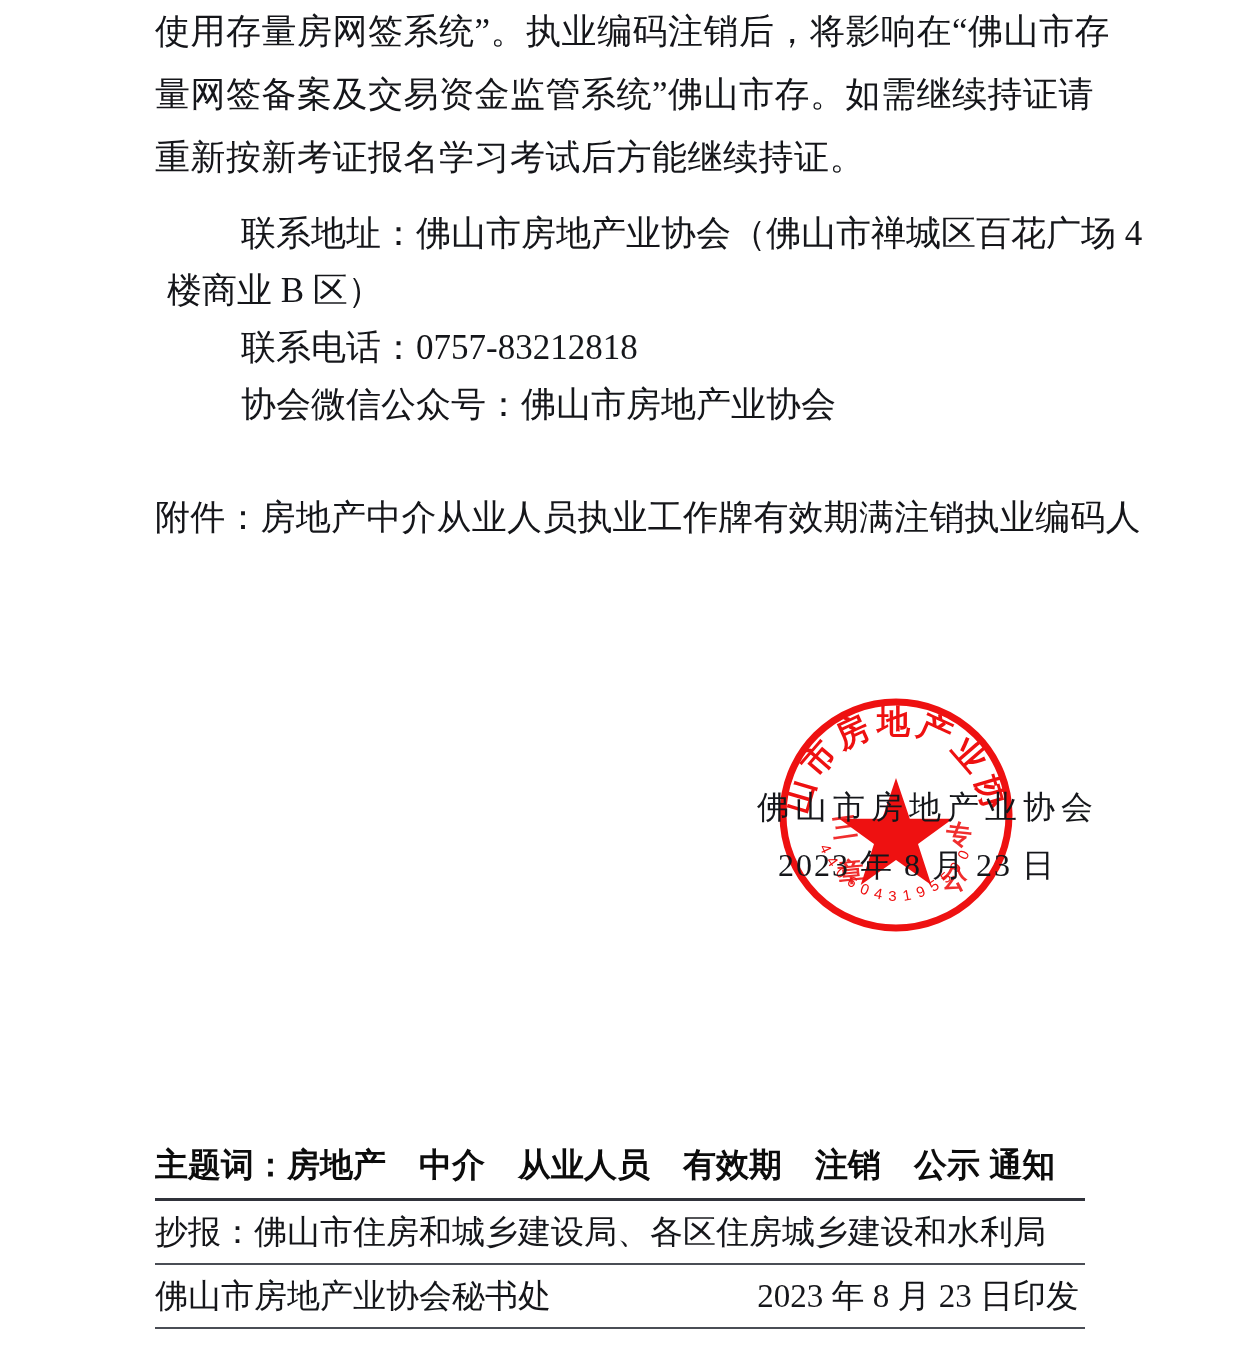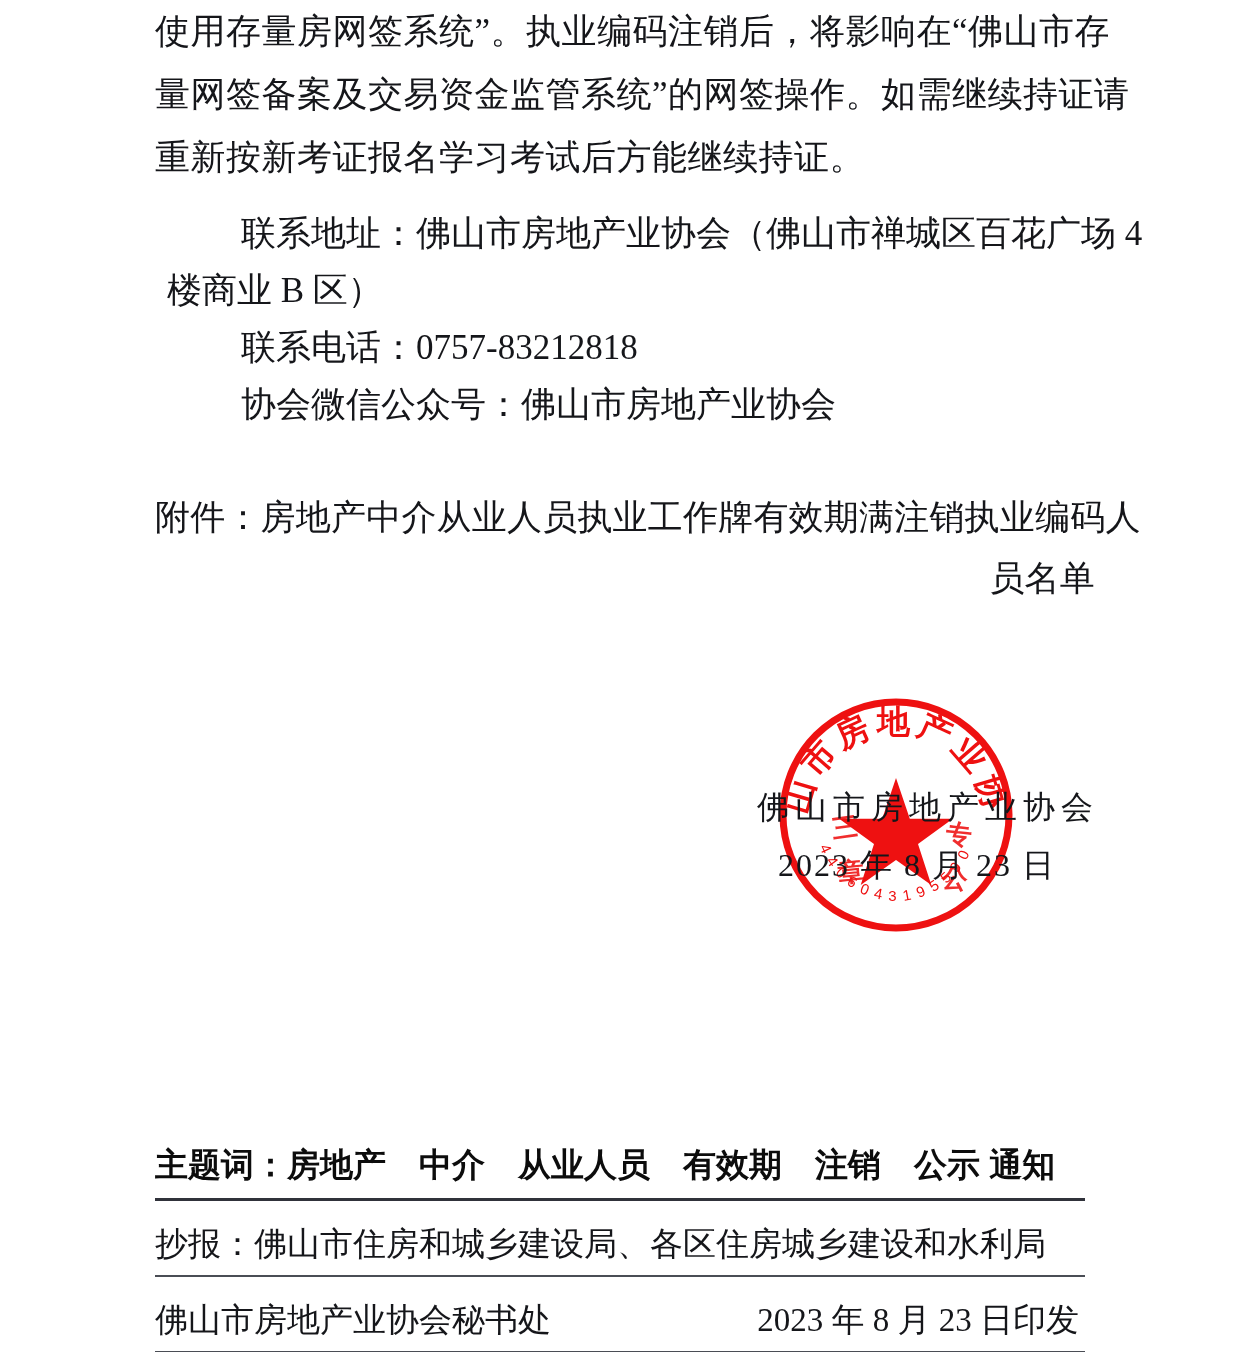--- a/index.html
+++ b/index.html
@@ -130,50 +130,49 @@
     width: 930px;
     height: 3px;
     background: #30323a;
   }
   .rule.thin { height: 2px; background: #4a4d55; }
   .foot-row {
     font-size: 33px;
     line-height: 61px;
     white-space: nowrap;
     color: #15161a;
-    padding-top: 13px;
+    padding-top: 1px;
   }
   .foot-row.split {
     display: flex;
     justify-content: space-between;
     align-items: baseline;
   }
   .foot-row .right-cell { padding-right: 6px; margin-left: 38px; }
 </style>
 </head>
 <body>
 
 <div class="page">
 
   <div class="body-block">
     <div class="para-line">使用存量房网签系统”。执业编码注销后，将影响在“佛山市存</div>
-    <div class="para-line">量网签备案及交易资金监管系统”的网签操作。如需继续持证请</div>
+    <div class="para-line">量网签备案及交易资金监管系统”佛山市存。如需继续持证请</div>
     <div class="para-line">重新按新考证报名学习考试后方能继续持证。</div>
   </div>
 
   <div class="contact-block">
     <div class="contact-line indent2">联系地址：佛山市房地产业协会（佛山市禅城区百花广场 4</div>
     <div class="contact-line">楼商业 B 区）</div>
     <div class="contact-line indent2">联系电话：0757-83212818</div>
     <div class="contact-line indent2">协会微信公众号：佛山市房地产业协会</div>
   </div>
 
   <div class="attach-block">
     <div class="attach-line">附件：房地产中介从业人员执业工作牌有效期满注销执业编码人</div>
-    <div class="attach-line">员名单</div>
   </div>
 
   <div class="sign-area">
 
     <div class="seal">
       <svg class="seal-svg" viewBox="0 0 246 250" xmlns="http://www.w3.org/2000/svg">
         <defs>
           <path id="arcTop" d="M 34 132 A 89 89 0 0 1 212 132"></path>
           <path id="arcBottom" d="M 42 130 A 81 81 0 0 0 204 130"></path>
         </defs>

